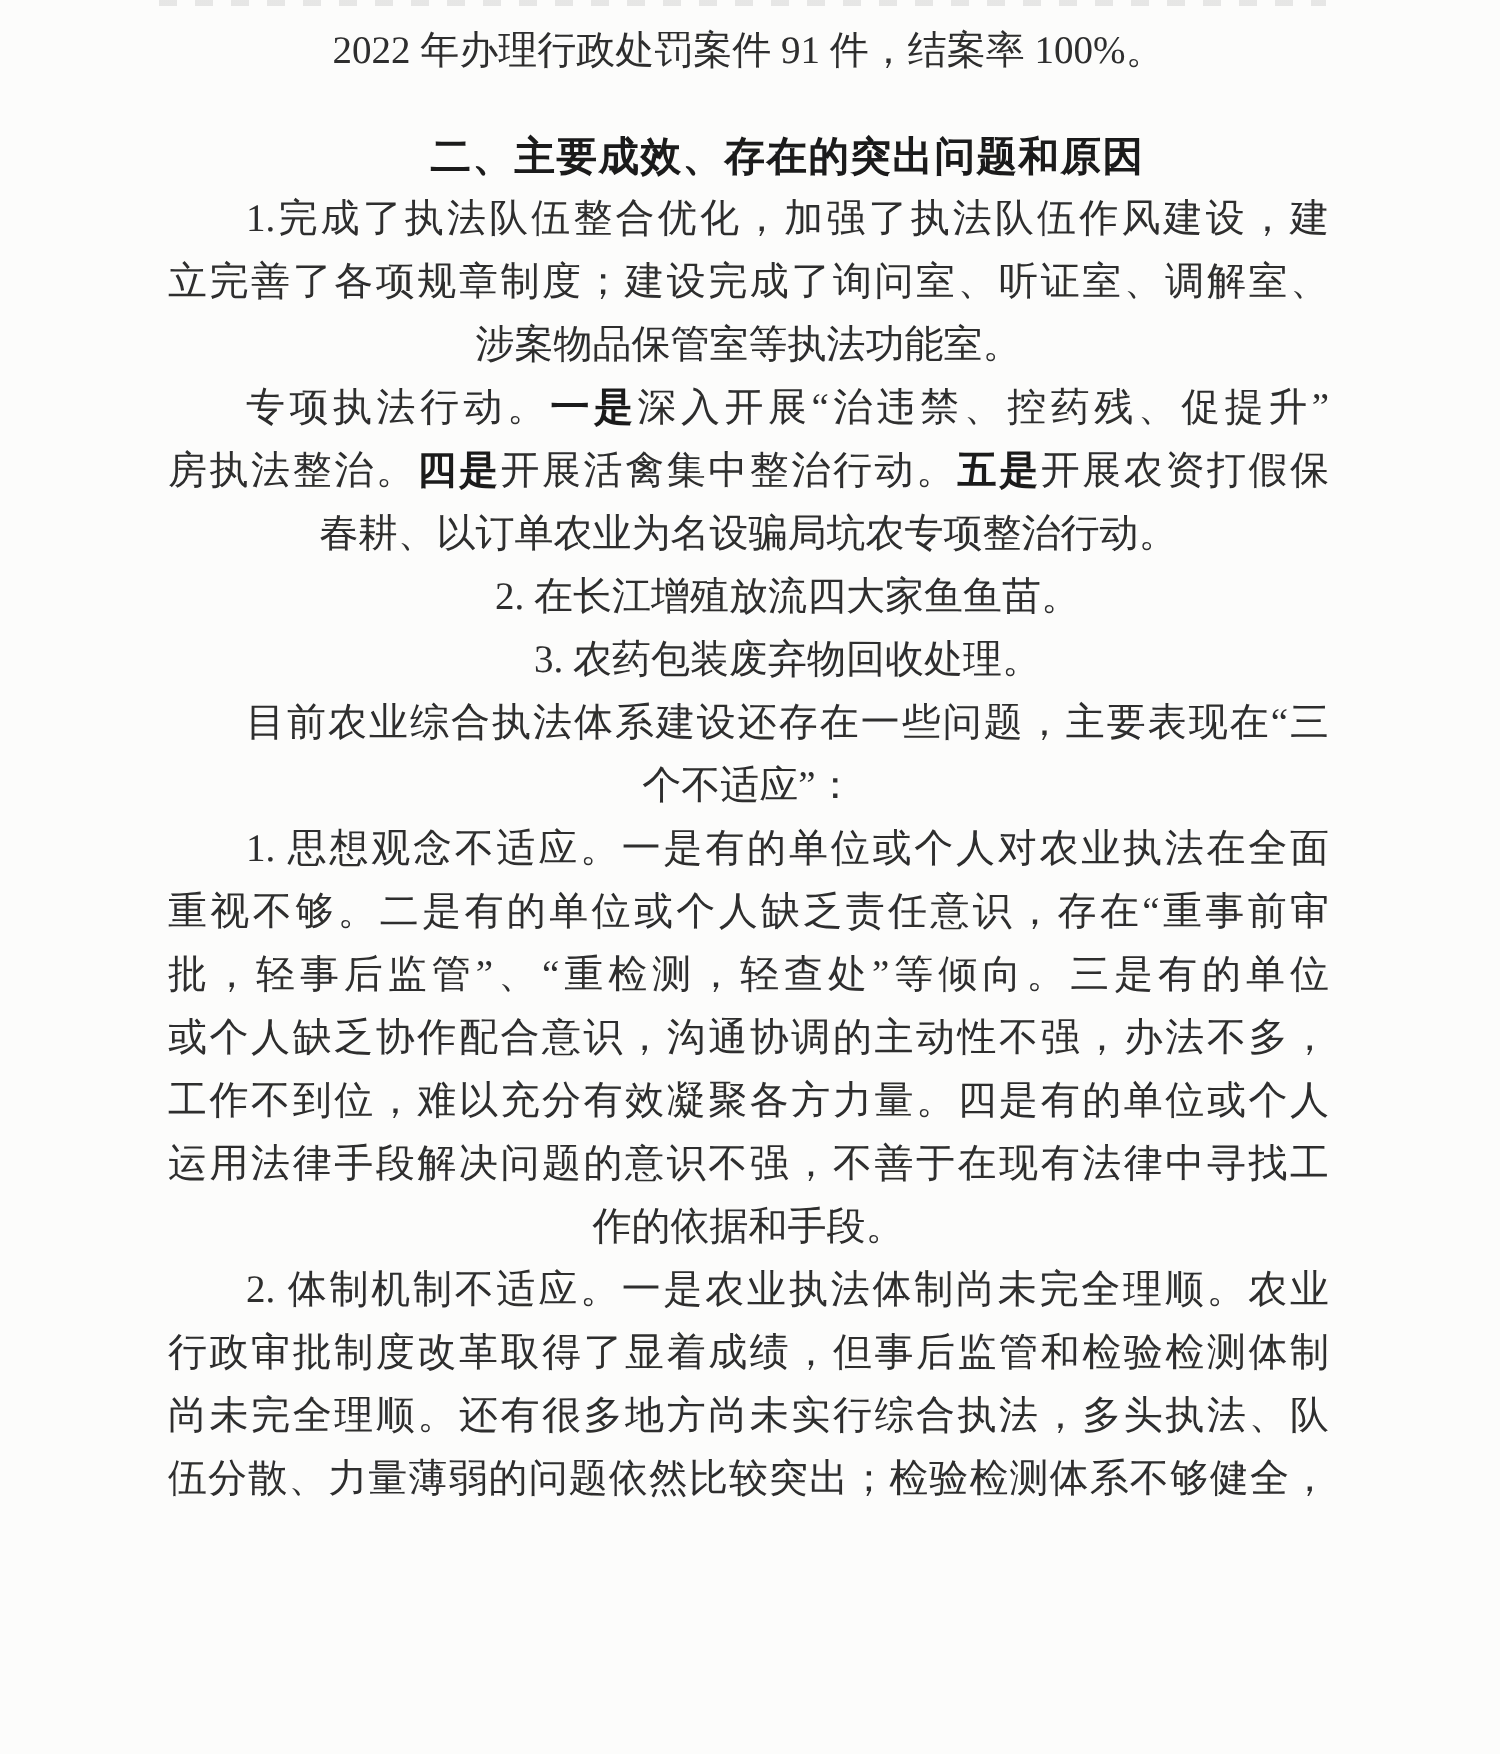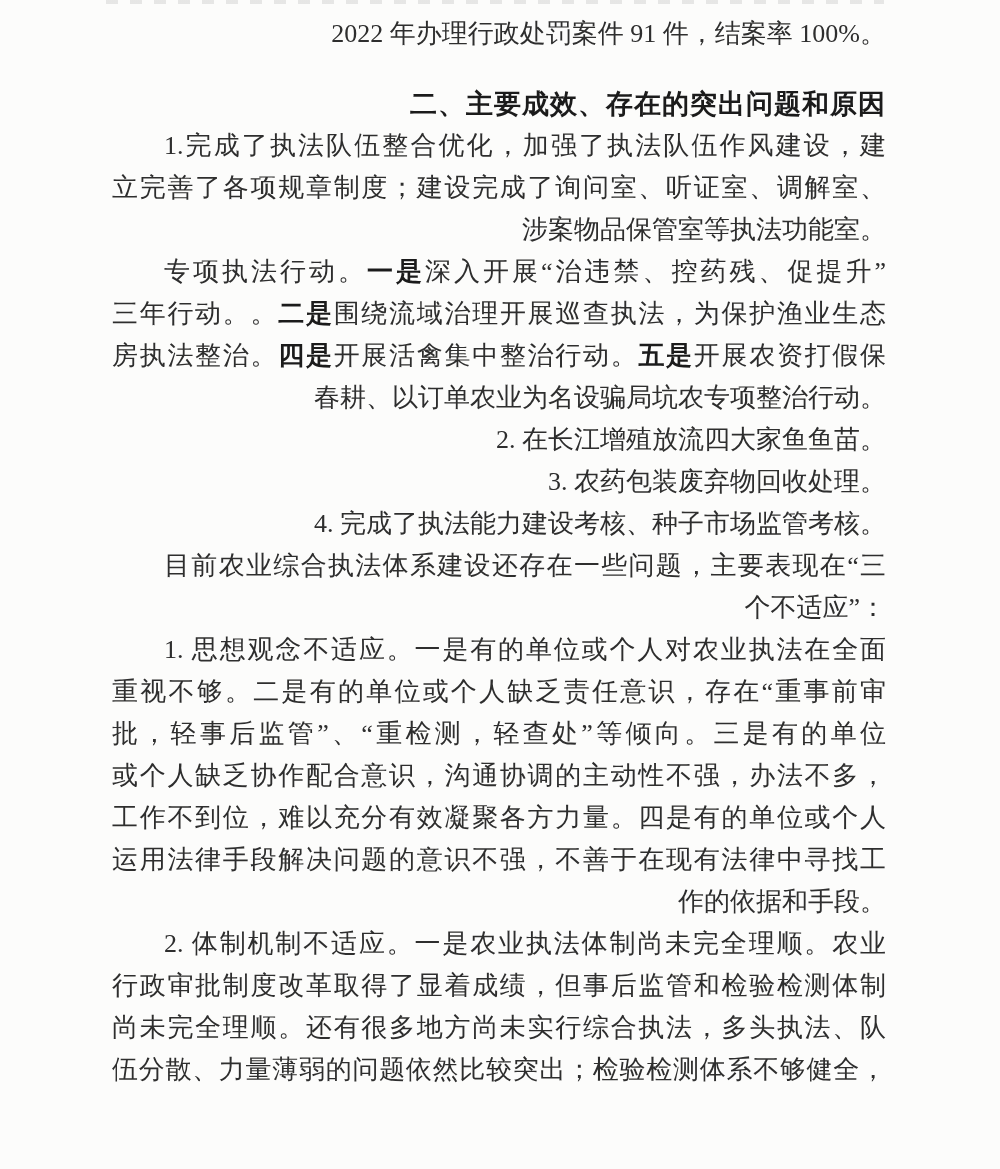--- a/index.html
+++ b/index.html
@@ -30,21 +30,21 @@
     left: 112px;
     top: 13px;
     width: 774px;
   }
   .line {
     height: 42px;
     line-height: 42px;
     font-size: 26px;
     color: #2e2e2e;
     white-space: pre-wrap;
-    text-align: right;
+    text-align: center;
   }
   .line.j {
     text-align: justify;
     text-align-last: justify;
   }
   .line.indent {
     text-indent: 52px;
   }
   .line.heading {
     font-weight: 700;
@@ -63,26 +63,24 @@
 
 <div class="scan-artifact"></div>
 
 <div class="doc" id="doc">
     <div class="line"><span class="seg">2022 年办理行政处罚案件 91 件，结案率 100%。</span></div>
     <div class="line indent heading"><span class="seg b">二、主要成效、存在的突出问题和原因</span></div>
     <div class="line j indent"><span class="seg">1.完成了执法队伍整合优化，加强了执法队伍作风建设，建</span></div>
     <div class="line j"><span class="seg">立完善了各项规章制度；建设完成了询问室、听证室、调解室、</span></div>
     <div class="line"><span class="seg">涉案物品保管室等执法功能室。</span></div>
     <div class="line j indent"><span class="seg">专项执法行动。</span><span class="seg b">一是</span><span class="seg">深入开展“治违禁、控药残、促提升”</span></div>
-    <div class="line j"><span class="seg">三年行动。。</span><span class="seg b">二是</span><span class="seg">围绕流域治理开展巡查执法，为保护渔业生态</span></div>
     <div class="line j"><span class="seg">房执法整治。</span><span class="seg b">四是</span><span class="seg">开展活禽集中整治行动。</span><span class="seg b">五是</span><span class="seg">开展农资打假保</span></div>
     <div class="line"><span class="seg">春耕、以订单农业为名设骗局坑农专项整治行动。</span></div>
     <div class="line indent"><span class="seg">2. 在长江增殖放流四大家鱼鱼苗。</span></div>
     <div class="line indent"><span class="seg">3. 农药包装废弃物回收处理。</span></div>
-    <div class="line indent"><span class="seg">4. 完成了执法能力建设考核、种子市场监管考核。</span></div>
     <div class="line j indent"><span class="seg">目前农业综合执法体系建设还存在一些问题，主要表现在“三</span></div>
     <div class="line"><span class="seg">个不适应”：</span></div>
     <div class="line j indent"><span class="seg">1. 思想观念不适应。一是有的单位或个人对农业执法在全面</span></div>
     <div class="line j"><span class="seg">重视不够。二是有的单位或个人缺乏责任意识，存在“重事前审</span></div>
     <div class="line j"><span class="seg">批，轻事后监管”、“重检测，轻查处”等倾向。三是有的单位</span></div>
     <div class="line j"><span class="seg">或个人缺乏协作配合意识，沟通协调的主动性不强，办法不多，</span></div>
     <div class="line j"><span class="seg">工作不到位，难以充分有效凝聚各方力量。四是有的单位或个人</span></div>
     <div class="line j"><span class="seg">运用法律手段解决问题的意识不强，不善于在现有法律中寻找工</span></div>
     <div class="line"><span class="seg">作的依据和手段。</span></div>
     <div class="line j indent"><span class="seg">2. 体制机制不适应。一是农业执法体制尚未完全理顺。农业</span></div>

